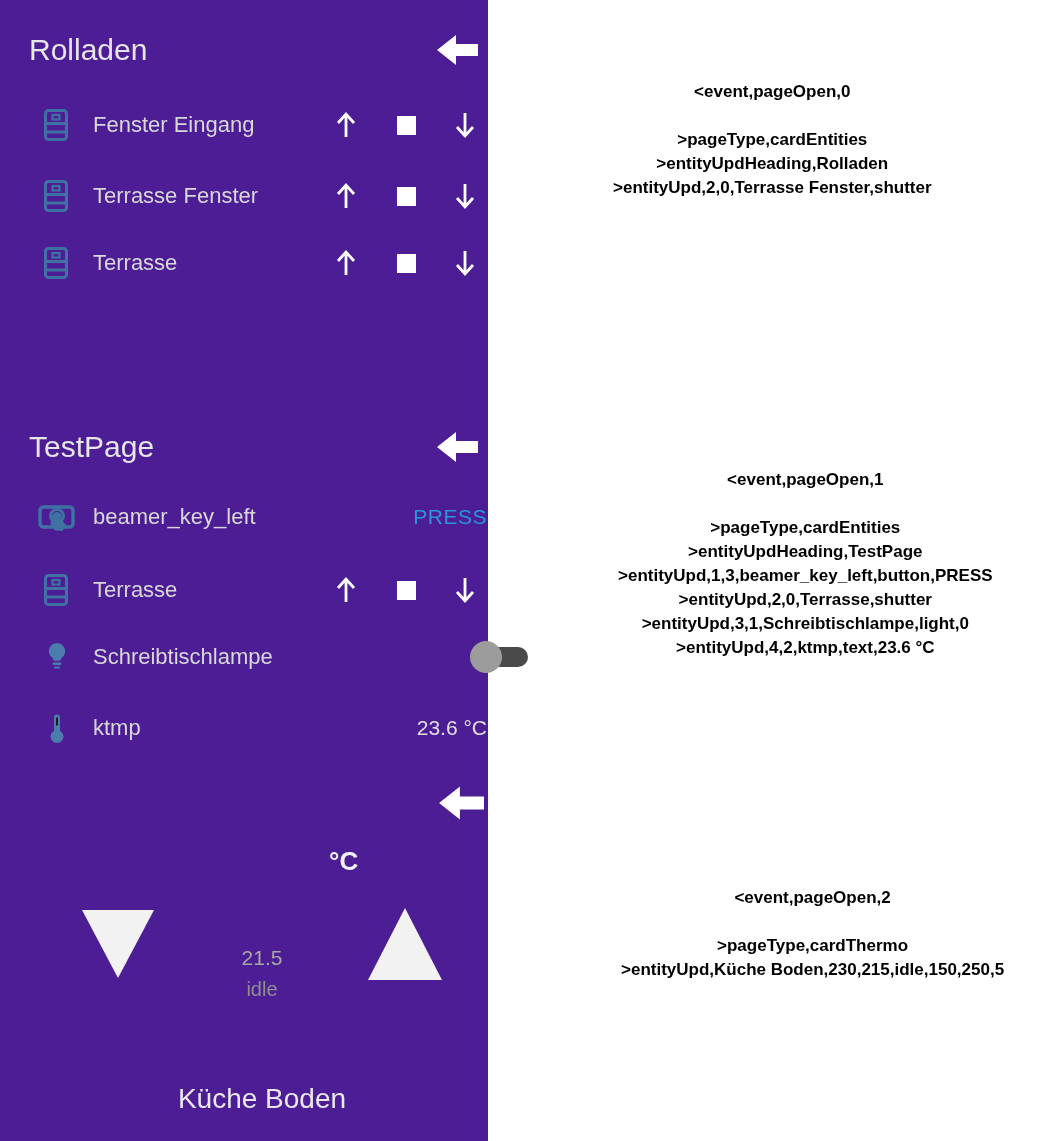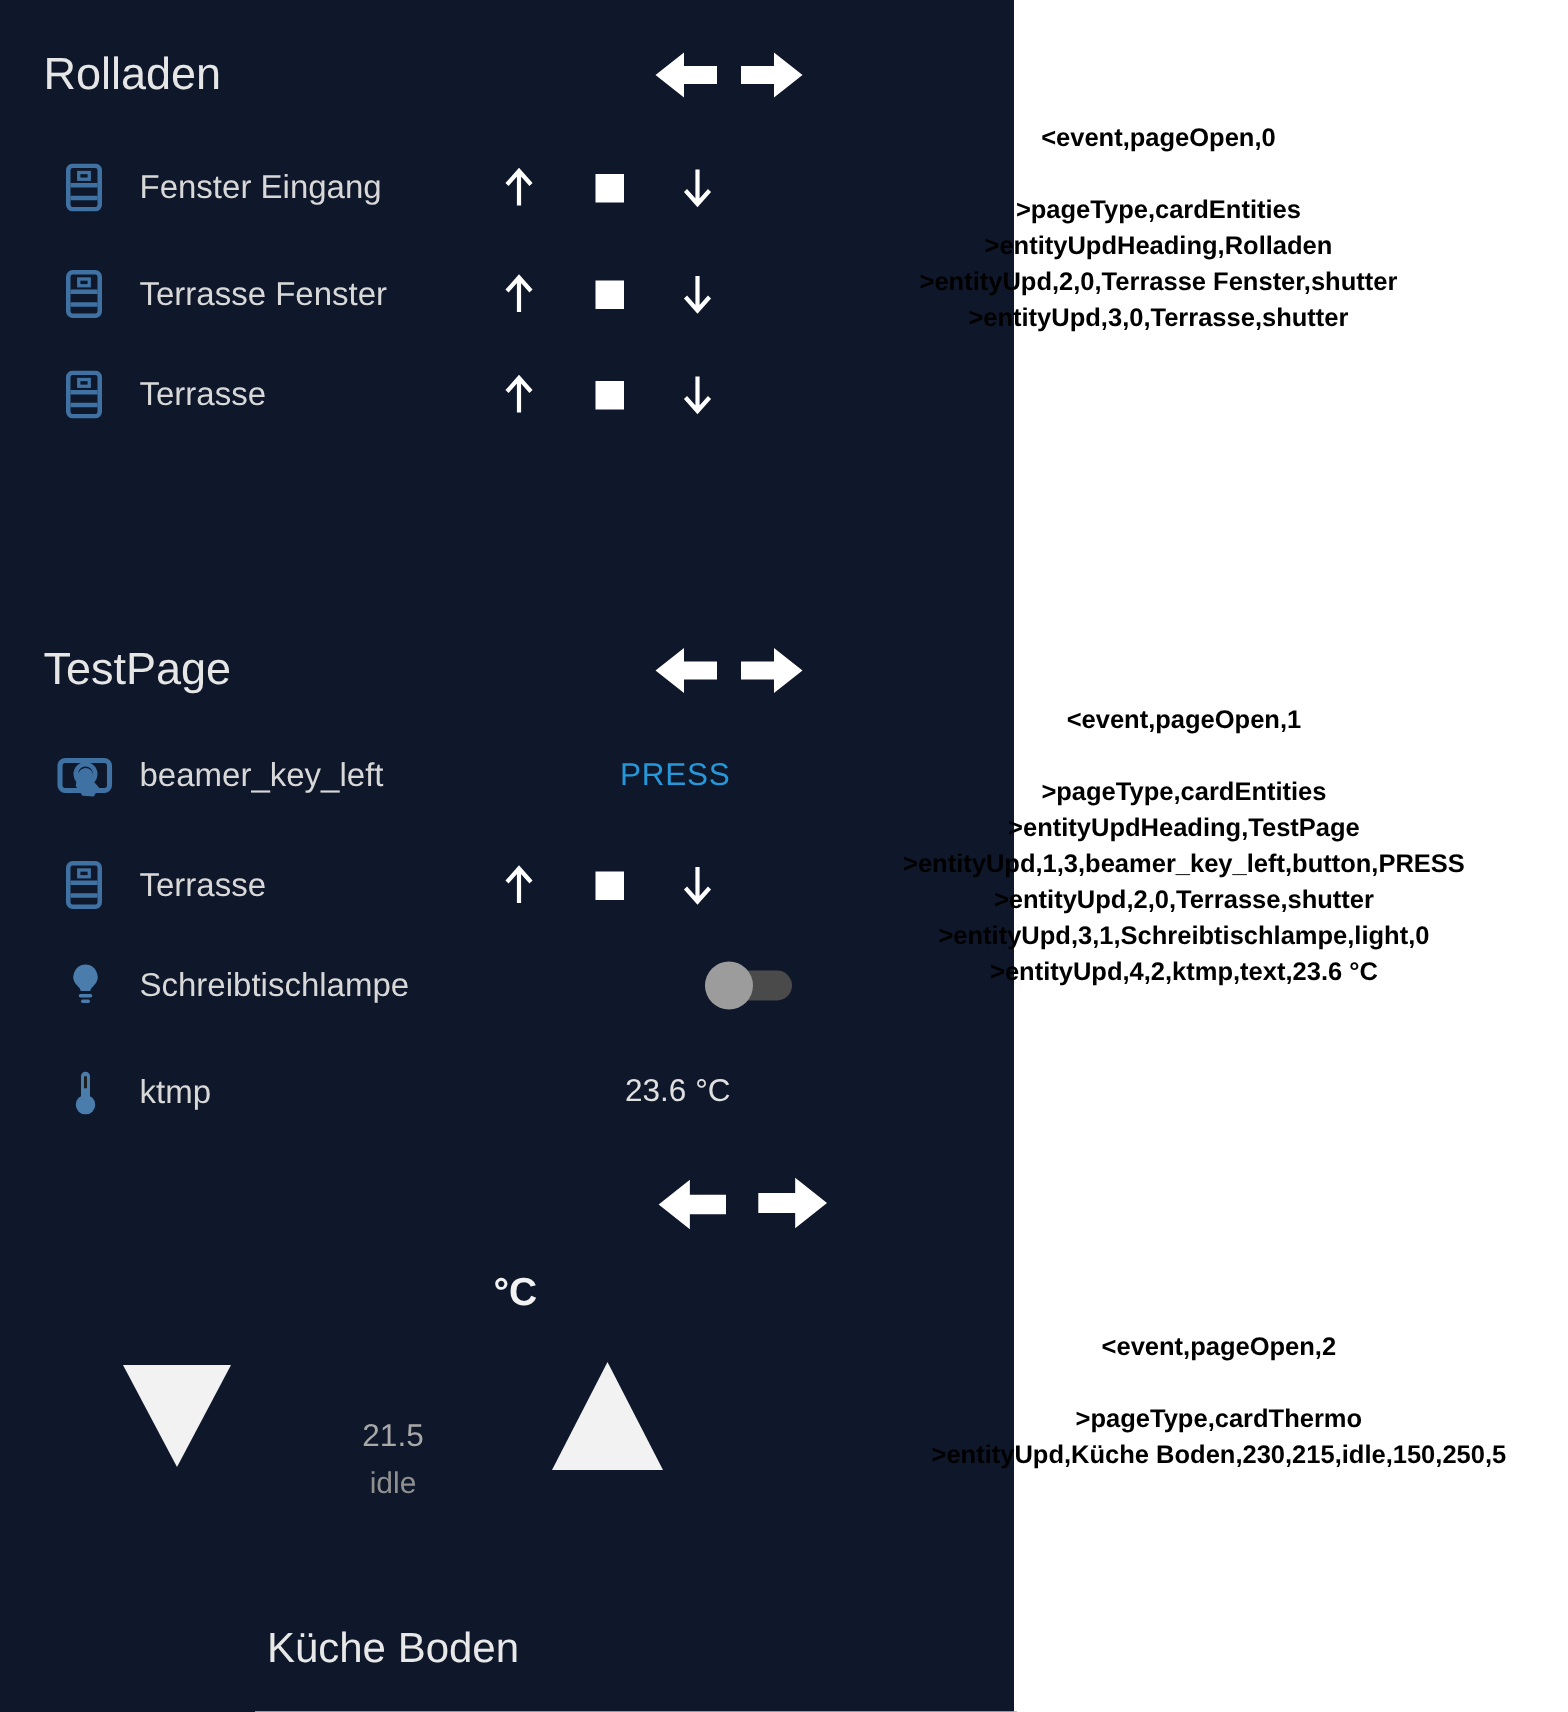--- a/index.html
+++ b/index.html
@@ -1,20 +1,20 @@
 <!DOCTYPE html>
 <html><head>
 <meta charset="utf-8">
 <style>
   html,body{margin:0;padding:0;}
   body{width:1045px;height:1141px;background:#ffffff;font-family:"Liberation Sans",sans-serif;}
   .stage{position:relative;width:1045px;height:1141px;background:#ffffff;overflow:hidden;}
 
   
-  .panel{position:absolute;left:0;top:0;width:676px;height:1141px;background:#0f172a;}
+  .panel{position:absolute;left:0;top:0;width:488px;height:1141px;background:#4c1d95;}
 
   .heading{position:absolute;left:29px;height:40px;line-height:40px;font-size:30px;font-weight:400;color:#e6e6e6;}
 
   .nav{position:absolute;cursor:pointer;}
 
   .row{position:absolute;left:0;width:565px;height:48px;}
   .row .icon{position:absolute;left:44px;top:8px;}
   .row .icon.tap{left:38px;top:9px;}
   .row .icon.bulb{left:46px;top:9px;}
   .row .icon.thermo{left:49px;top:9px;}
@@ -242,24 +242,23 @@
     <div class="state">idle</div>
     <div class="thermo-title">Küche Boden</div>
   </div>
 
   <div class="log" style="left:613px;top:80px">
     <div class="log-line">&lt;event,pageOpen,0</div>
     <div class="log-line"></div>
     <div class="log-line">&gt;pageType,cardEntities</div>
     <div class="log-line">&gt;entityUpdHeading,Rolladen</div>
     <div class="log-line">&gt;entityUpd,2,0,Terrasse Fenster,shutter</div>
-    <div class="log-line">&gt;entityUpd,3,0,Terrasse,shutter</div>
-  </div>
-
-  <div class="log" style="left:602px;top:468px">
+  </div>
+
+  <div class="log" style="left:618px;top:468px">
     <div class="log-line">&lt;event,pageOpen,1</div>
     <div class="log-line"></div>
     <div class="log-line">&gt;pageType,cardEntities</div>
     <div class="log-line">&gt;entityUpdHeading,TestPage</div>
     <div class="log-line">&gt;entityUpd,1,3,beamer_key_left,button,PRESS</div>
     <div class="log-line">&gt;entityUpd,2,0,Terrasse,shutter</div>
     <div class="log-line">&gt;entityUpd,3,1,Schreibtischlampe,light,0</div>
     <div class="log-line">&gt;entityUpd,4,2,ktmp,text,23.6 °C</div>
   </div>
 

